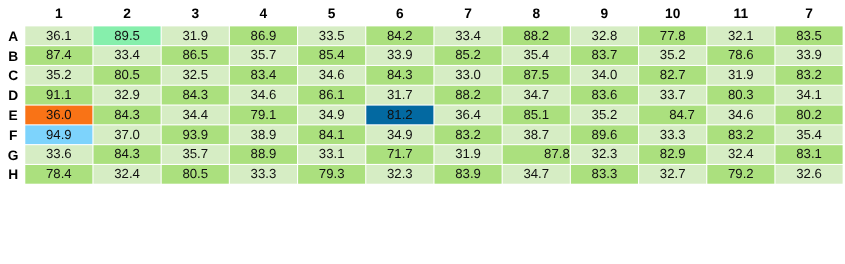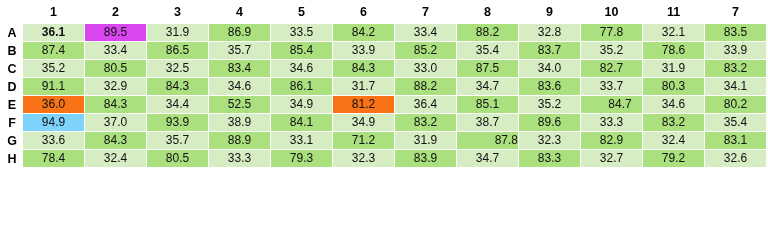--- a/index.html
+++ b/index.html
@@ -88,22 +88,22 @@
           <th class="colhead">8</th>
           <th class="colhead">9</th>
           <th class="colhead">10</th>
           <th class="colhead">11</th>
           <th class="colhead">7</th>
         </tr>
     </thead>
     <tbody>
         <tr>
           <th class="rowhead">A</th>
-          <td class="cell lo" style="background: rgb(214, 237, 196); font-weight: bold;">36.1</td>
-          <td class="cell hi" style="background: #d946ef;">89.5</td>
+          <td class="cell lo" style="background: rgb(214, 237, 196);">36.1</td>
+          <td class="cell hi" style="background: #86efac;">89.5</td>
           <td class="cell lo" style="background: rgb(214, 237, 196);">31.9</td>
           <td class="cell hi" style="background: rgb(171, 224, 126);">86.9</td>
           <td class="cell lo" style="background: rgb(214, 237, 196);">33.5</td>
           <td class="cell hi" style="background: rgb(171, 224, 126);">84.2</td>
           <td class="cell lo" style="background: rgb(214, 237, 196);">33.4</td>
           <td class="cell hi" style="background: rgb(171, 224, 126);">88.2</td>
           <td class="cell lo" style="background: rgb(214, 237, 196);">32.8</td>
           <td class="cell hi" style="background: rgb(171, 224, 126);">77.8</td>
           <td class="cell lo" style="background: rgb(214, 237, 196);">32.1</td>
           <td class="cell hi" style="background: rgb(171, 224, 126);">83.5</td>
@@ -151,23 +151,23 @@
           <td class="cell hi" style="background: rgb(171, 224, 126);">83.6</td>
           <td class="cell lo" style="background: rgb(214, 237, 196);">33.7</td>
           <td class="cell hi" style="background: rgb(171, 224, 126);">80.3</td>
           <td class="cell lo" style="background: rgb(214, 237, 196);">34.1</td>
         </tr>
         <tr>
           <th class="rowhead">E</th>
           <td class="cell lo" style="background: #f97316;">36.0</td>
           <td class="cell hi" style="background: rgb(171, 224, 126);">84.3</td>
           <td class="cell lo" style="background: rgb(214, 237, 196);">34.4</td>
-          <td class="cell hi" style="background: rgb(171, 224, 126);">52.5</td>
+          <td class="cell hi" style="background: rgb(171, 224, 126);">79.1</td>
           <td class="cell lo" style="background: rgb(214, 237, 196);">34.9</td>
-          <td class="cell hi" style="background: #f97316; margin-left: 48px;">81.2</td>
+          <td class="cell hi" style="background: #0369a1; margin-left: 48px;">81.2</td>
           <td class="cell lo" style="background: rgb(214, 237, 196);">36.4</td>
           <td class="cell hi" style="background: rgb(171, 224, 126);">85.1</td>
           <td class="cell lo" style="background: rgb(214, 237, 196);">35.2</td>
           <td class="cell hi" style="background: rgb(171, 224, 126); padding-left: 17px;">84.7</td>
           <td class="cell lo" style="background: rgb(214, 237, 196);">34.6</td>
           <td class="cell hi" style="background: rgb(171, 224, 126); margin-left: 44px;">80.2</td>
         </tr>
         <tr>
           <th class="rowhead">F</th>
           <td class="cell hi" style="background: #7dd3fc;">94.9</td>
@@ -183,21 +183,21 @@
           <td class="cell hi" style="background: rgb(171, 224, 126);">83.2</td>
           <td class="cell lo" style="background: rgb(214, 237, 196);">35.4</td>
         </tr>
         <tr>
           <th class="rowhead">G</th>
           <td class="cell lo" style="background: rgb(214, 237, 196);">33.6</td>
           <td class="cell hi" style="background: rgb(171, 224, 126);">84.3</td>
           <td class="cell lo" style="background: rgb(214, 237, 196);">35.7</td>
           <td class="cell hi" style="background: rgb(171, 224, 126);">88.9</td>
           <td class="cell lo" style="background: rgb(214, 237, 196);">33.1</td>
-          <td class="cell hi" style="background: rgb(171, 224, 126);">71.2</td>
+          <td class="cell hi" style="background: rgb(171, 224, 126);">71.7</td>
           <td class="cell lo" style="background: rgb(214, 237, 196);">31.9</td>
           <td class="cell hi" style="background: rgb(171, 224, 126); text-align: right;">87.8</td>
           <td class="cell lo" style="background: rgb(214, 237, 196);">32.3</td>
           <td class="cell hi" style="background: rgb(171, 224, 126);">82.9</td>
           <td class="cell lo" style="background: rgb(214, 237, 196);">32.4</td>
           <td class="cell hi" style="background: rgb(171, 224, 126);">83.1</td>
         </tr>
         <tr>
           <th class="rowhead">H</th>
           <td class="cell hi" style="background: rgb(171, 224, 126);">78.4</td>

